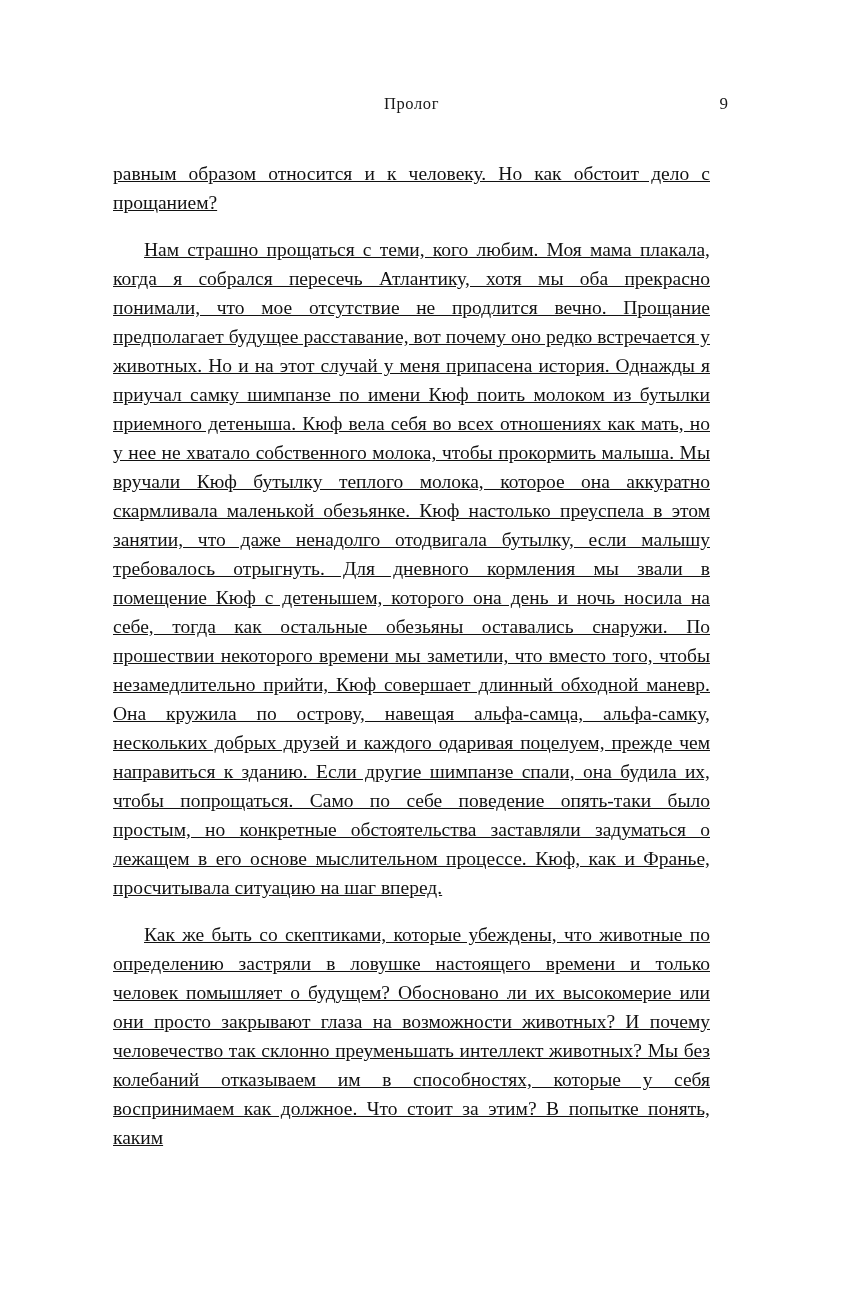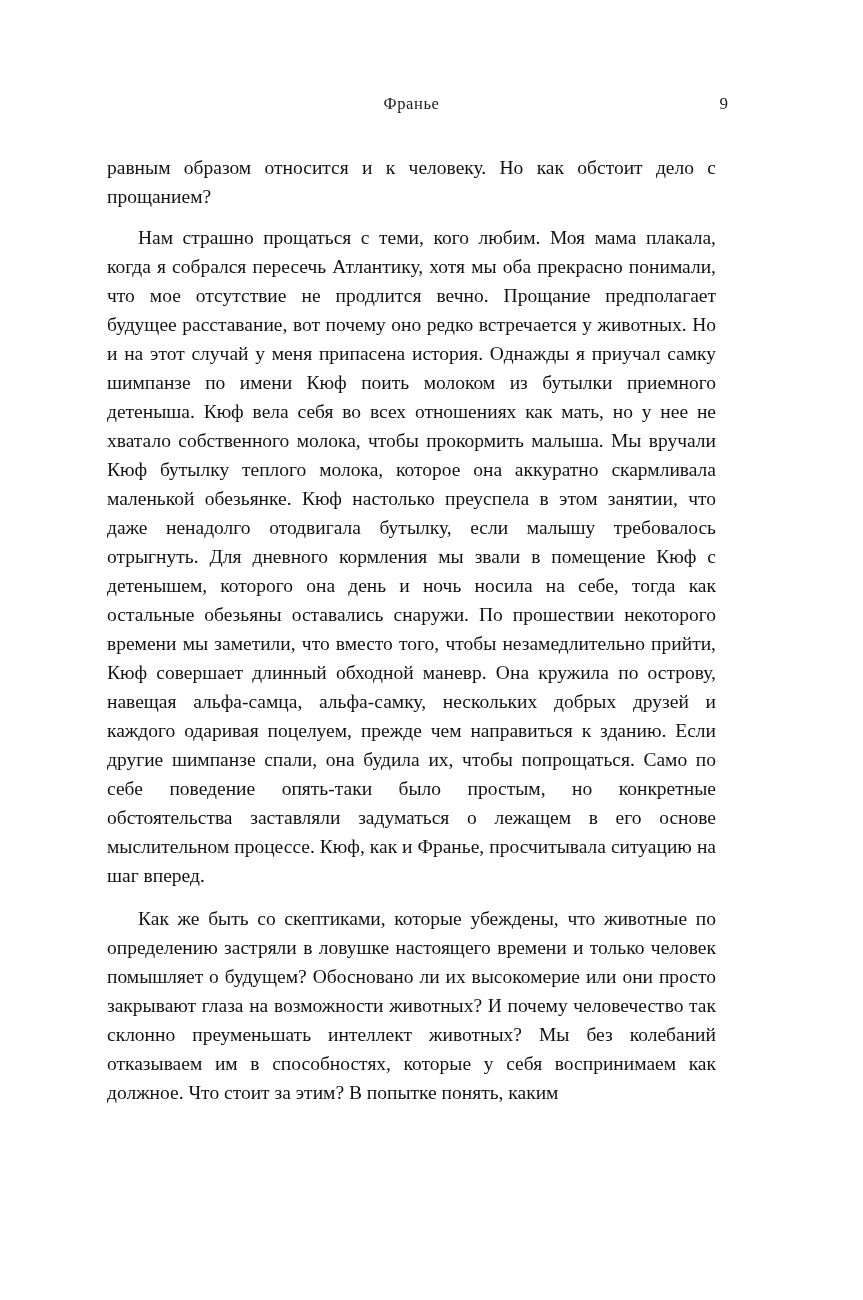--- a/index.html
+++ b/index.html
@@ -41,37 +41,38 @@
     top: 141px;
     left: 95px;
     width: 633px;
     font-size: 19.5px;
     line-height: 29px;
     text-align: justify;
     hyphens: auto;
     -webkit-hyphens: auto;
   }
   .body-text p {
-    margin: 12px;
+    margin: 18px;
     text-indent: 31px;
+    text-decoration: underline;
   }
   .body-text p.first {
     text-indent: 0;
   }
   .body-text p.spaced {
     margin-top: 14px;
   }
 </style>
 </head>
 <body>
 
 <div class="page">
 
   <div class="running-header">
-    <span class="chapter">Франье</span>
+    <span class="chapter">Пролог</span>
     <span class="pagenum">9</span>
   </div>
 
   <div class="body-text">
     <p class="first">равным образом относится и к человеку. Но как обстоит дело с прощанием?</p>
     <p>Нам страшно прощаться с теми, кого любим. Моя мама плакала, когда я собрался пересечь Атлантику, хотя мы оба прекрасно понимали, что мое отсутствие не продлится вечно. Прощание предполагает будущее расставание, вот почему оно редко встречается у животных. Но и на этот случай у меня припасена история. Однажды я приучал самку шимпанзе по имени Кюф поить молоком из бутылки приемного детеныша. Кюф вела себя во всех отношениях как мать, но у нее не хватало собственного молока, чтобы прокормить малыша. Мы вручали Кюф бутылку теплого молока, которое она аккуратно скармливала маленькой обезьянке. Кюф настолько преуспела в этом занятии, что даже ненадолго отодвигала бутылку, если малышу требовалось отрыгнуть. Для дневного кормления мы звали в помещение Кюф с детенышем, которого она день и ночь носила на себе, тогда как остальные обезьяны оставались снаружи. По прошествии некоторого времени мы заметили, что вместо того, чтобы незамедлительно прийти, Кюф совершает длинный обходной маневр. Она кружила по острову, навещая альфа-самца, альфа-самку, нескольких добрых друзей и каждого одаривая поцелуем, прежде чем направиться к зданию. Если другие шимпанзе спали, она будила их, чтобы попрощаться. Само по себе поведение опять-таки было простым, но конкретные обстоятельства заставляли задуматься о лежащем в его основе мыслительном процессе. Кюф, как и Франье, просчитывала ситуацию на шаг вперед.</p>
     <p class="spaced">Как же быть со скептиками, которые убеждены, что животные по определению застряли в ловушке настоящего времени и только человек помышляет о будущем? Обосновано ли их высокомерие или они просто закрывают глаза на возможности животных? И почему человечество так склонно преуменьшать интеллект животных? Мы без колебаний отказываем им в способностях, которые у себя воспринимаем как должное. Что стоит за этим? В попытке понять, каким</p>
   </div>
 
 </div>

